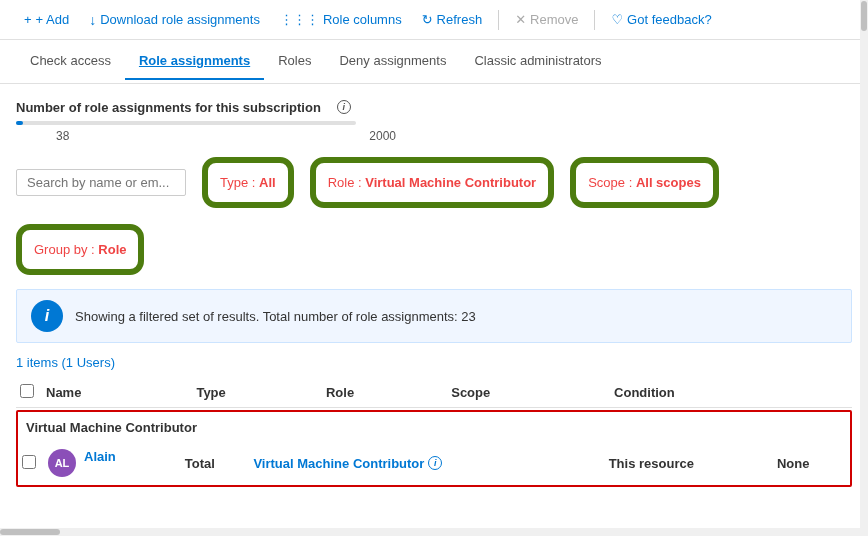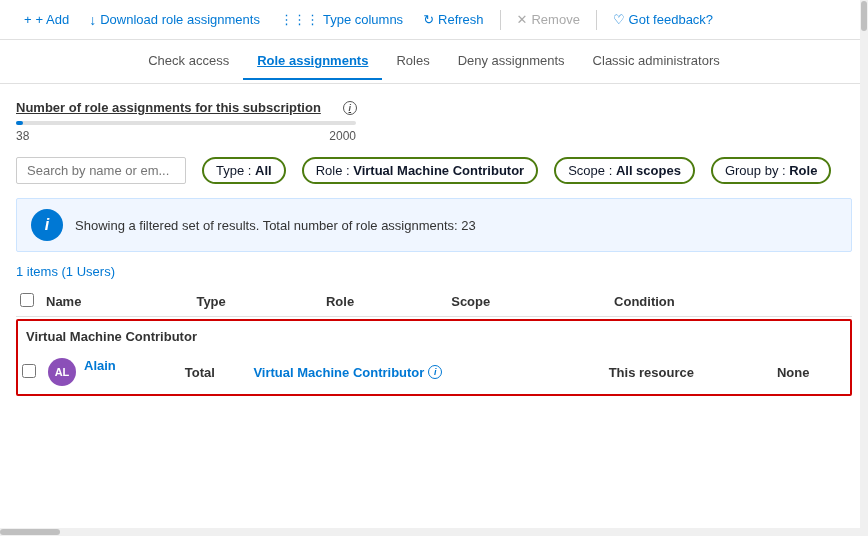--- a/index.html
+++ b/index.html
@@ -43,21 +43,20 @@
     .toolbar-btn.disabled { color: #aaa; cursor: default; }
 
     
     .tabs {
       display: flex;
       align-items: center;
       padding: 0 16px;
       border-bottom: 1px solid #e0e0e0;
       height: 44px;
       gap: 0;
-      justify-content: center;
     }
     .tab {
       padding: 10px 14px;
       cursor: pointer;
       color: #555;
       font-size: 13px;
       border-bottom: 2px solid transparent;
       white-space: nowrap;
     }
     .tab.active {
@@ -74,24 +73,23 @@
 
     
     .quota-section {
       margin-bottom: 14px;
     }
     .quota-title {
       font-size: 13px;
       font-weight: 600;
       color: #333;
       display: flex;
-      align-items: flex-end;
-      gap: 22px;
+      align-items: flex-start;
+      gap: 16px;
       margin-bottom: 6px;
-      text-decoration: underline;
     }
     .info-circle-small {
       width: 14px;
       height: 14px;
       border-radius: 50%;
       border: 1.5px solid #555;
       display: inline-flex;
       align-items: center;
       justify-content: center;
       font-size: 9px;
@@ -110,45 +108,46 @@
       height: 4px;
       background: #0078d4;
       border-radius: 2px;
     }
     .quota-labels {
       display: flex;
       justify-content: space-between;
       width: 340px;
       font-size: 12px;
       color: #555;
+      margin-left: 40px;
     }
 
     
     .filters {
       display: flex;
       align-items: center;
       gap: 16px;
       margin-bottom: 14px;
       flex-wrap: wrap;
     }
     .filter-input {
       border: 1px solid #ccc;
       border-radius: 2px;
       padding: 5px 10px;
       font-size: 13px;
       color: #555;
       width: 170px;
       outline: none;
     }
     .filter-chip {
-      border: 2px solid #4d7c0f;
+      border: 6px solid #4d7c0f;
       border-radius: 14px;
-      padding: 4px 12px;
-      font-size: 13px;
-      color: #0f172a;
+      padding: 12px 12px;
+      font-size: 13px;
+      color: #ef4444;
       background: #fff;
       cursor: pointer;
       white-space: nowrap;
     }
     .filter-chip strong { font-weight: 600; }
 
     
     .info-banner {
       display: flex;
       align-items: center;
@@ -253,21 +252,21 @@
   <button class="toolbar-btn">
     <span>+</span>
     <span>+ Add</span>
   </button>
   <button class="toolbar-btn">
     <span style="font-size:14px;">↓</span>
     <span>Download role assignments</span>
   </button>
   <button class="toolbar-btn">
     <span>⋮⋮⋮</span>
-    <span>Type columns</span>
+    <span>Role columns</span>
   </button>
   <button class="toolbar-btn">
     <span>↻</span>
     <span>Refresh</span>
   </button>
   <div class="toolbar-sep"></div>
   <button class="toolbar-btn disabled">
     <span>✕</span>
     <span>Remove</span>
   </button>

